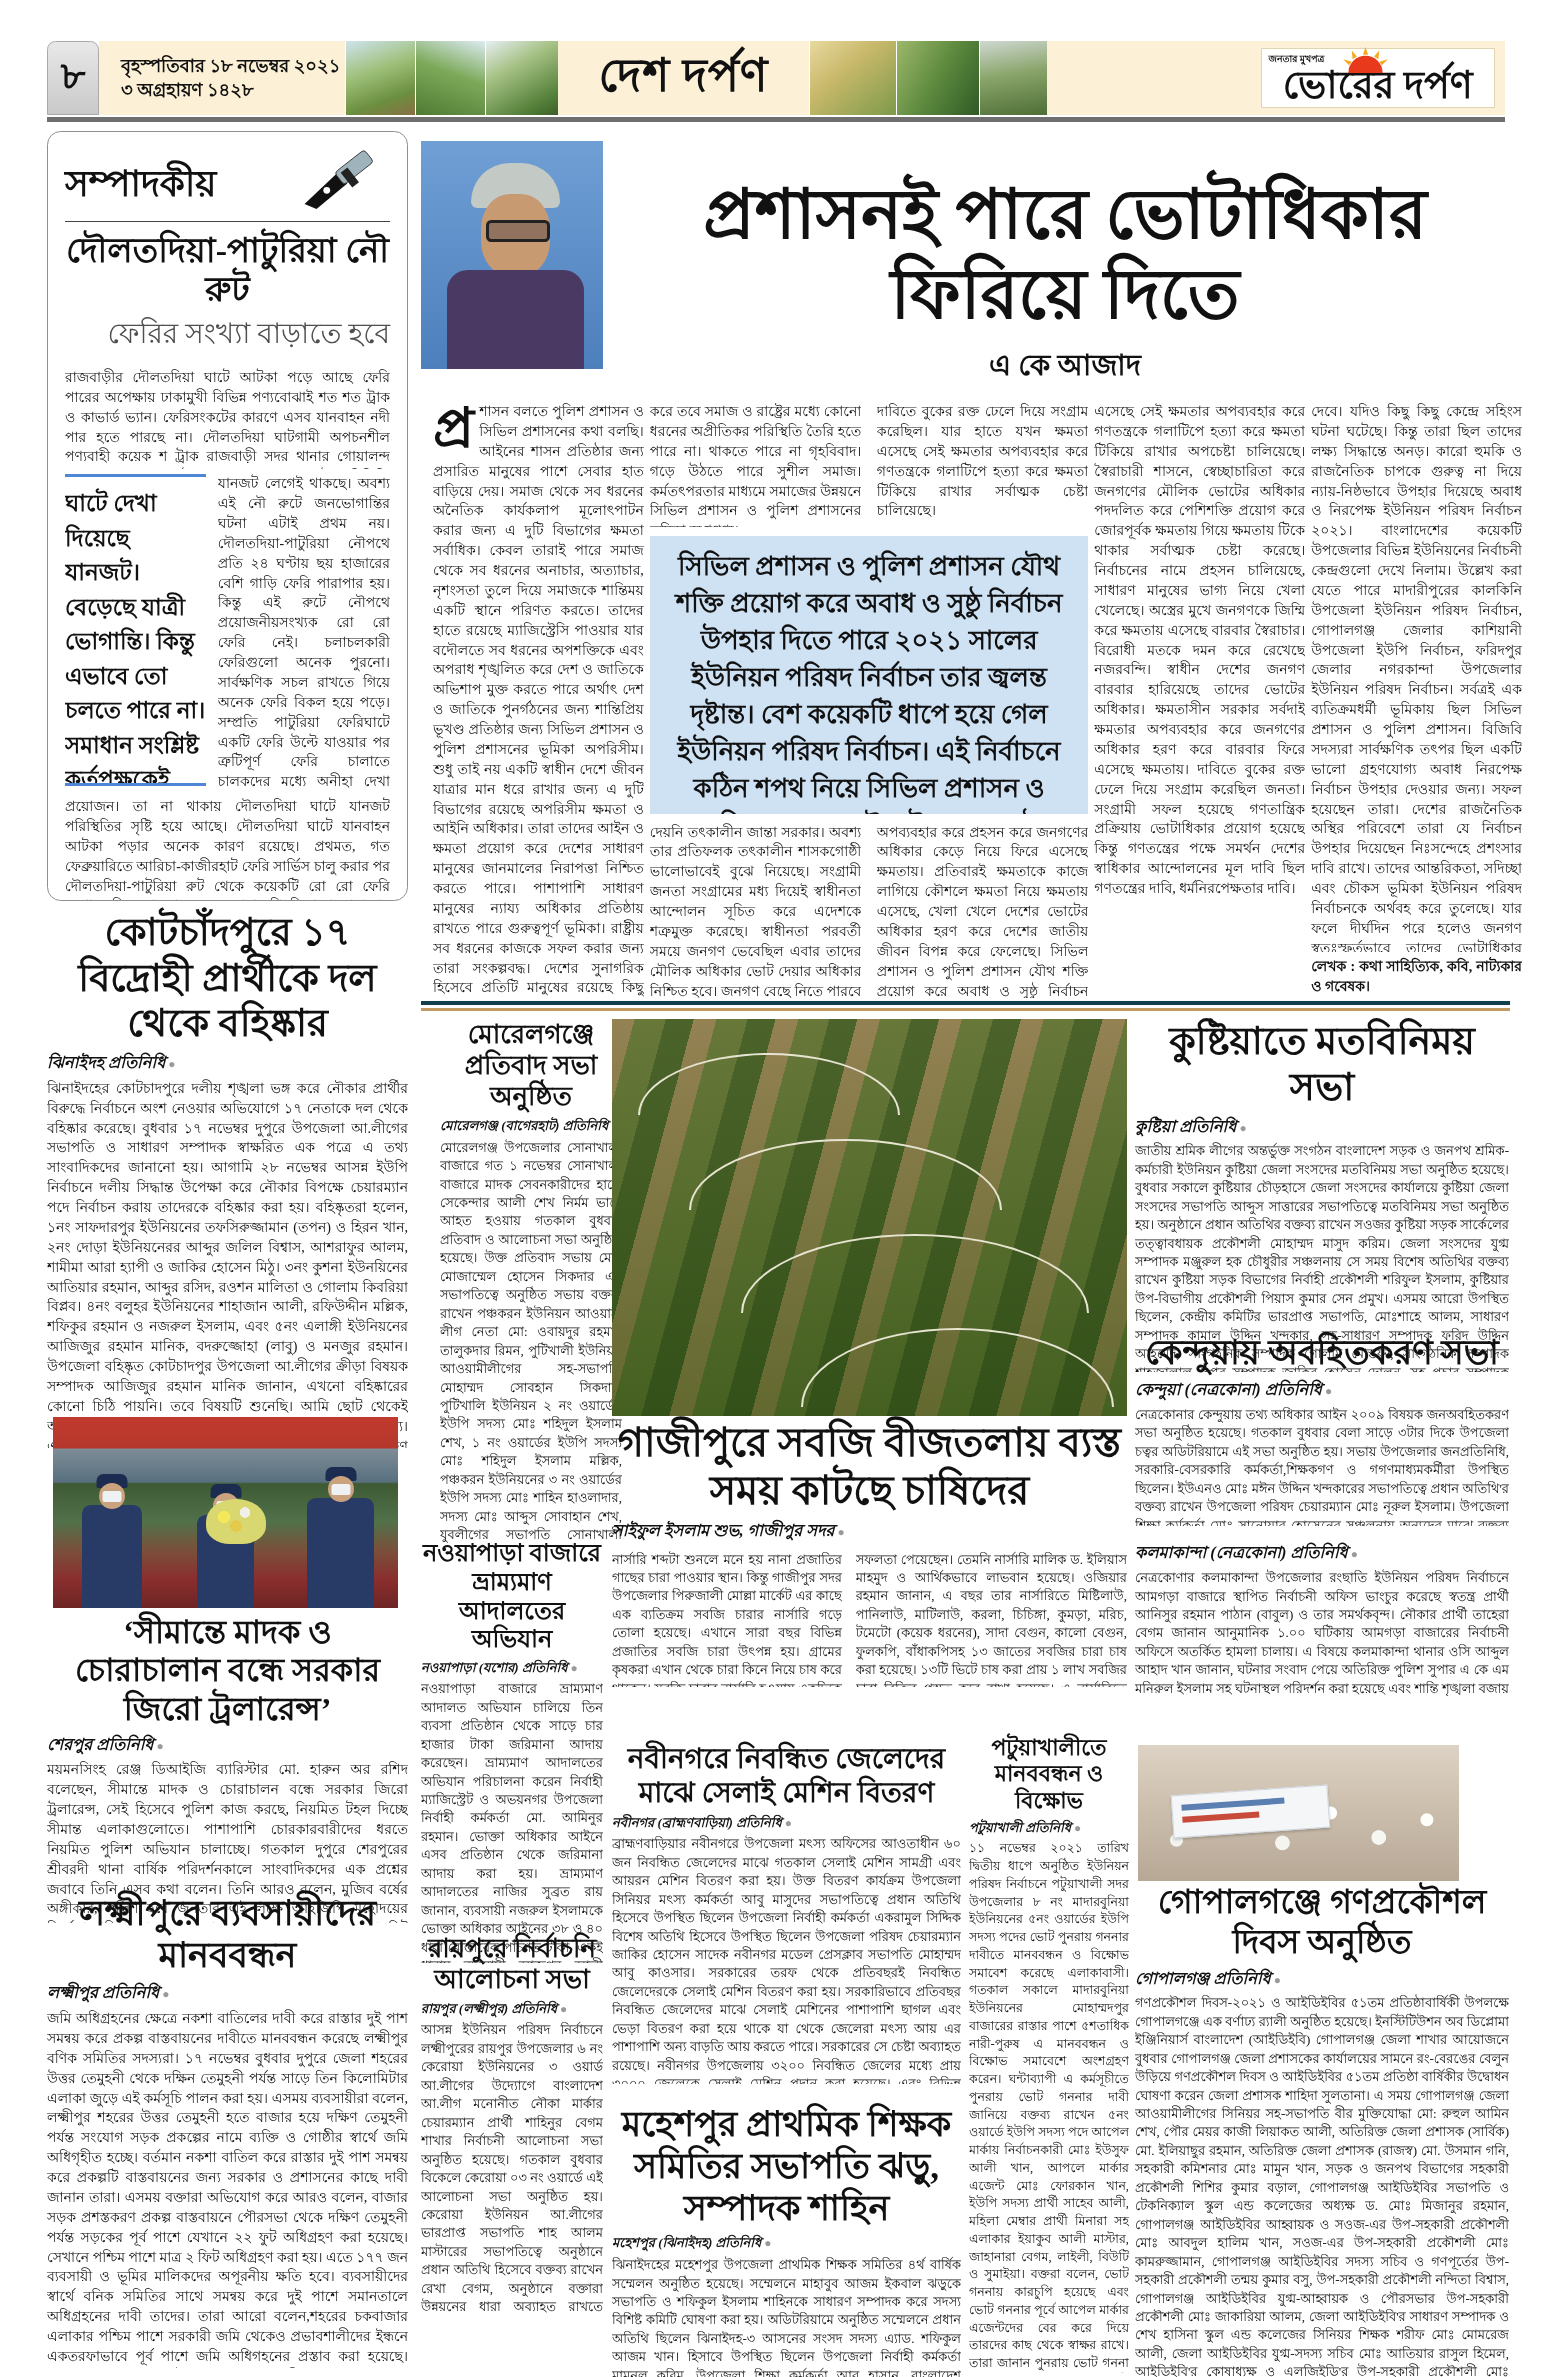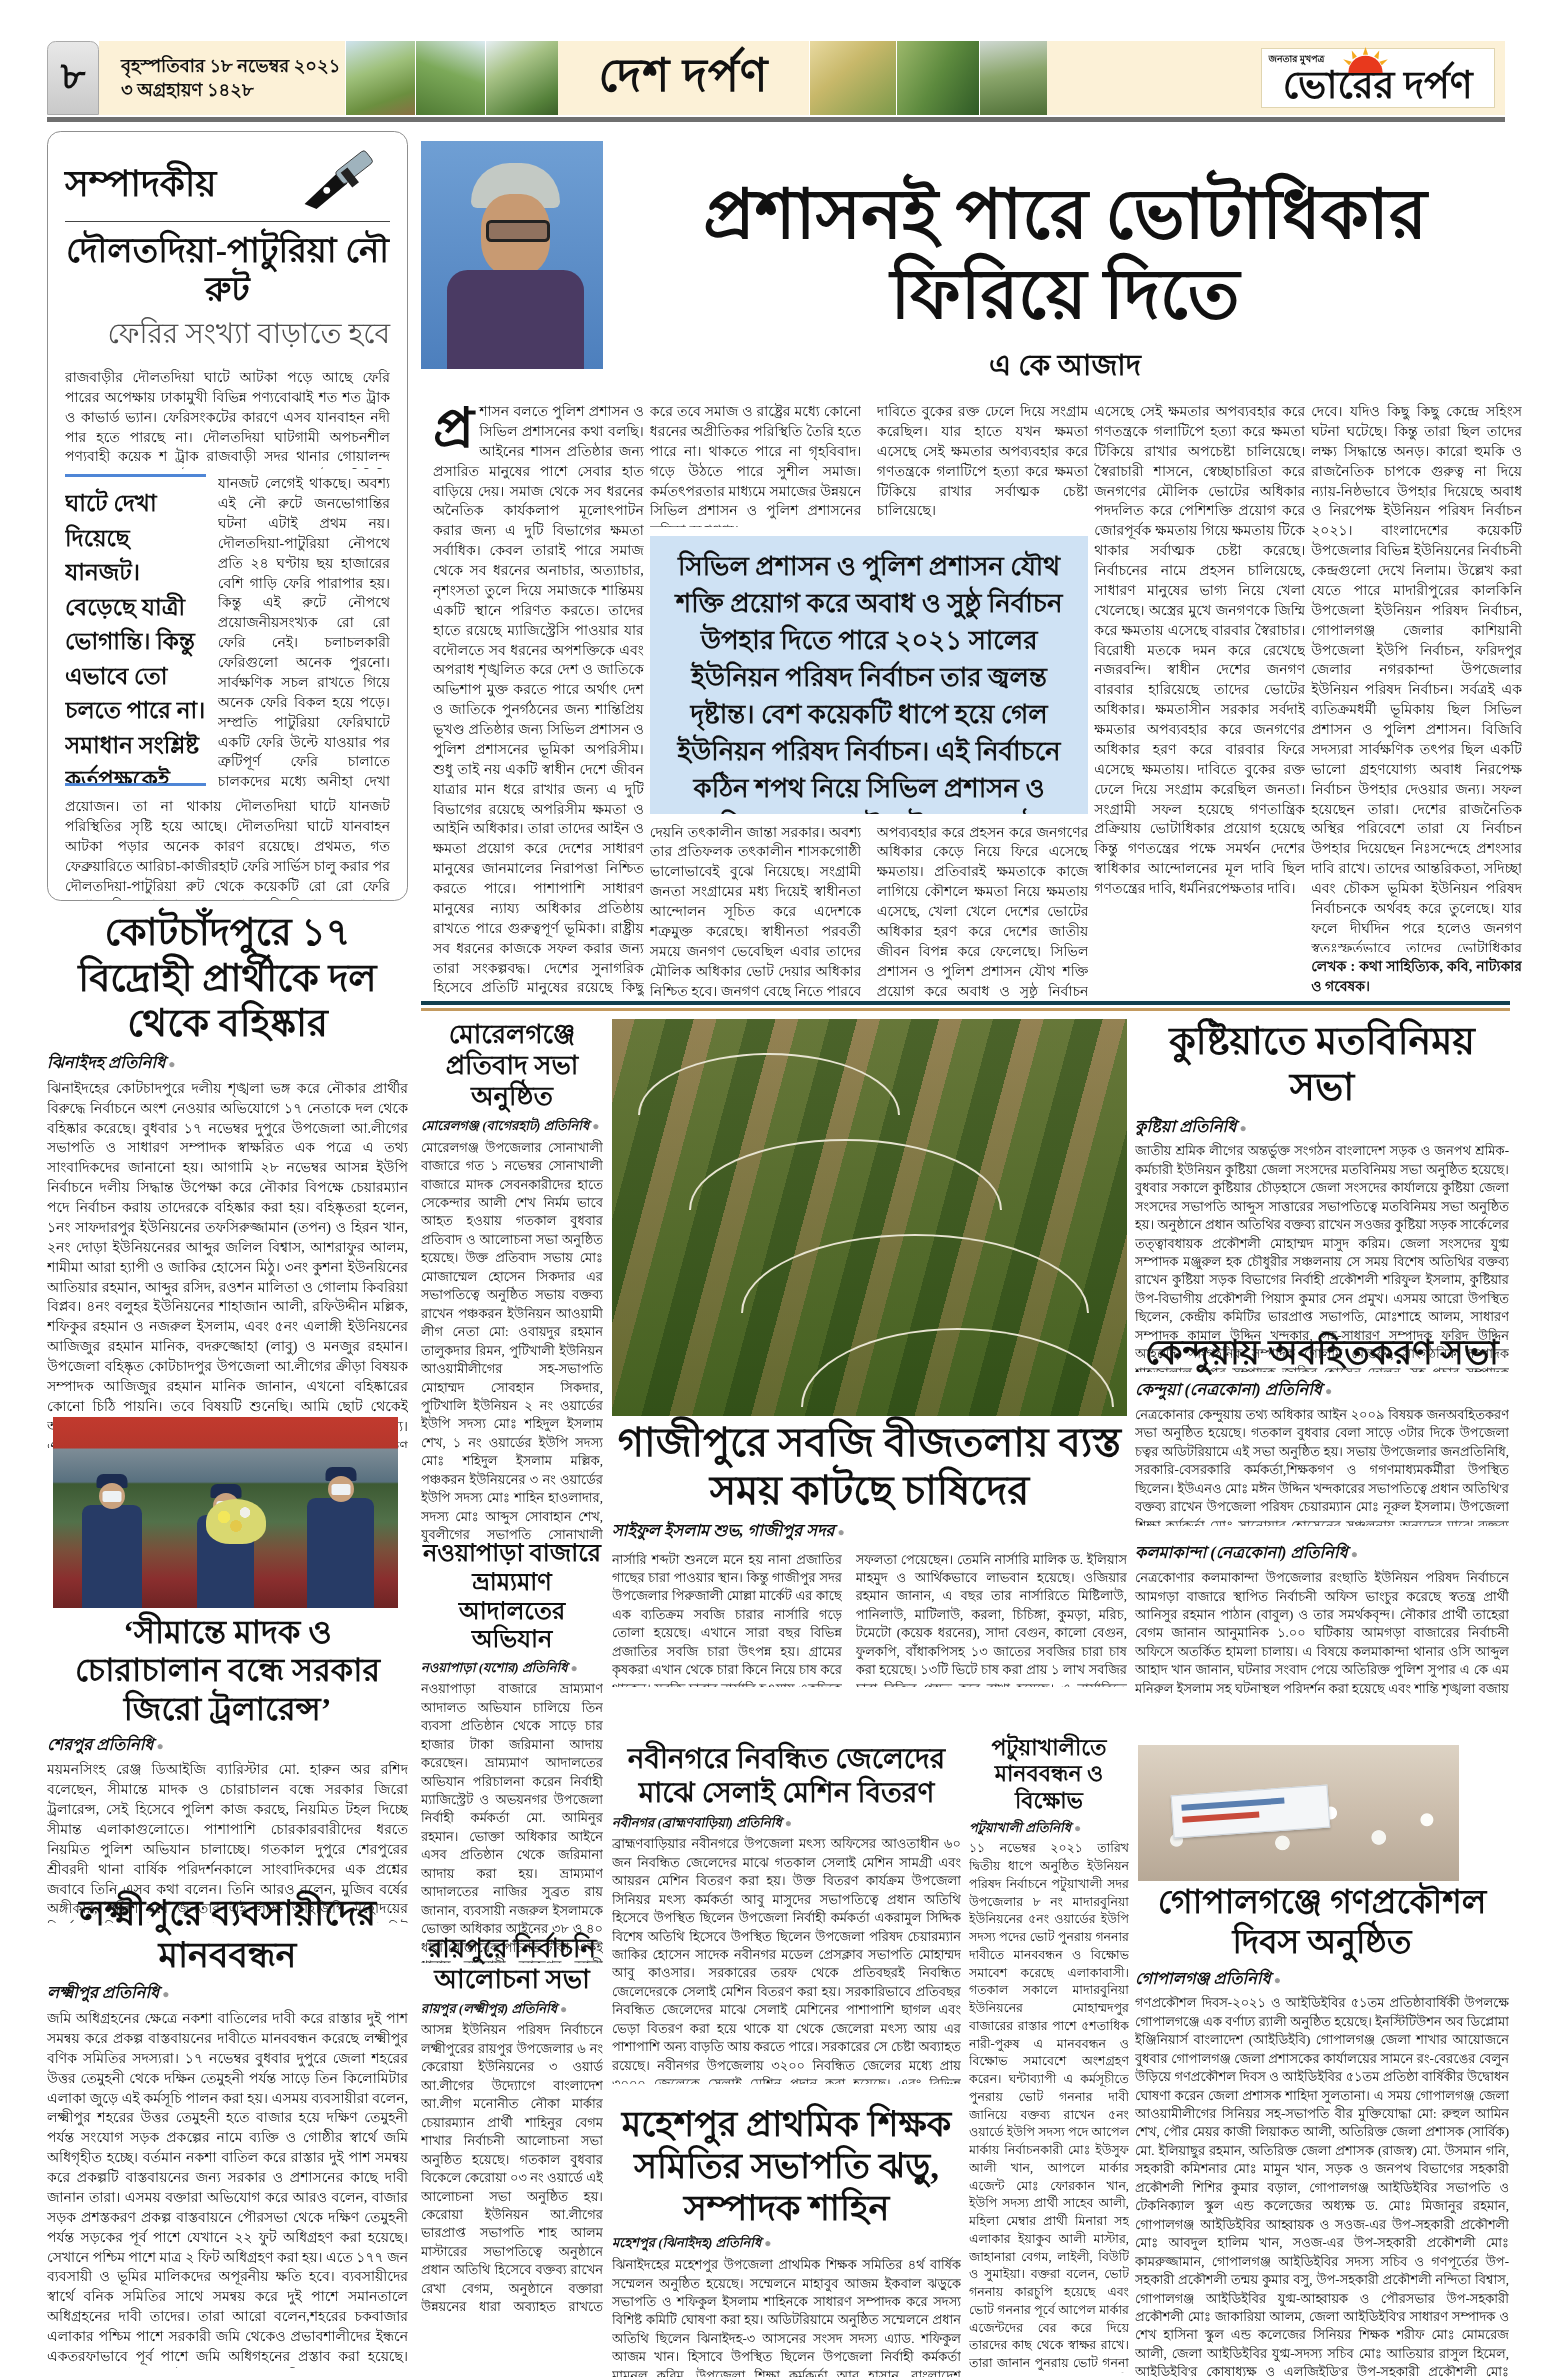--- a/index.html
+++ b/index.html
@@ -81,21 +81,21 @@
   .mid-top{display:flex;gap:15.5px;height:125px;overflow:hidden;}
   .mid-top>div{flex:1;overflow:hidden;}
   .quote-box{background:#cfe2f4;margin:8.6px 0;padding:13.7px 20.6px;font-size:26px;font-weight:bold;
              line-height:1.42;text-align:center;height:251px;overflow:hidden;}
   .mid-bottom{display:flex;gap:15.5px;flex:1;overflow:hidden;}
   .mid-bottom>div{flex:1;overflow:hidden;}
   .author-note{font-weight:bold;margin-top:5.2px;}
   .divider{position:absolute;left:421px;top:1001px;width:1089px;height:2.6px;background:#fff;
            border-top:4.3px solid #123f4e;border-bottom:3.4px solid #c39a5f;}
   
-  .morrelganj{left:421px;top:1019px;width:182px;height:517px;}
+  .morrelganj{left:440px;top:1019px;width:182px;height:517px;}
   .morrelganj .headline{font-size:26px;}
   .nowapara{left:421px;top:1539px;width:182px;height:390px;}
   .nowapara .headline{font-size:24px;}
   .raipur{left:421px;top:1933px;width:182px;height:404px;}
   .raipur .headline{font-size:26px;}
   .photo-veg{left:612px;top:1019px;width:515px;height:397px;
      background:repeating-linear-gradient(105deg,#b6a77e 0 22px,#7f9a57 22px 52px,#5d8040 52px 79px),
                 linear-gradient(#cfc6a8,#8aa060);background-blend-mode:multiply;}
   .arc{position:absolute;border:2.6px solid #e8e4d2;border-bottom:none;border-radius:50% 50% 0 0/100% 100% 0 0;}
   .gazipur{left:612px;top:1419px;width:515px;height:321px;}

